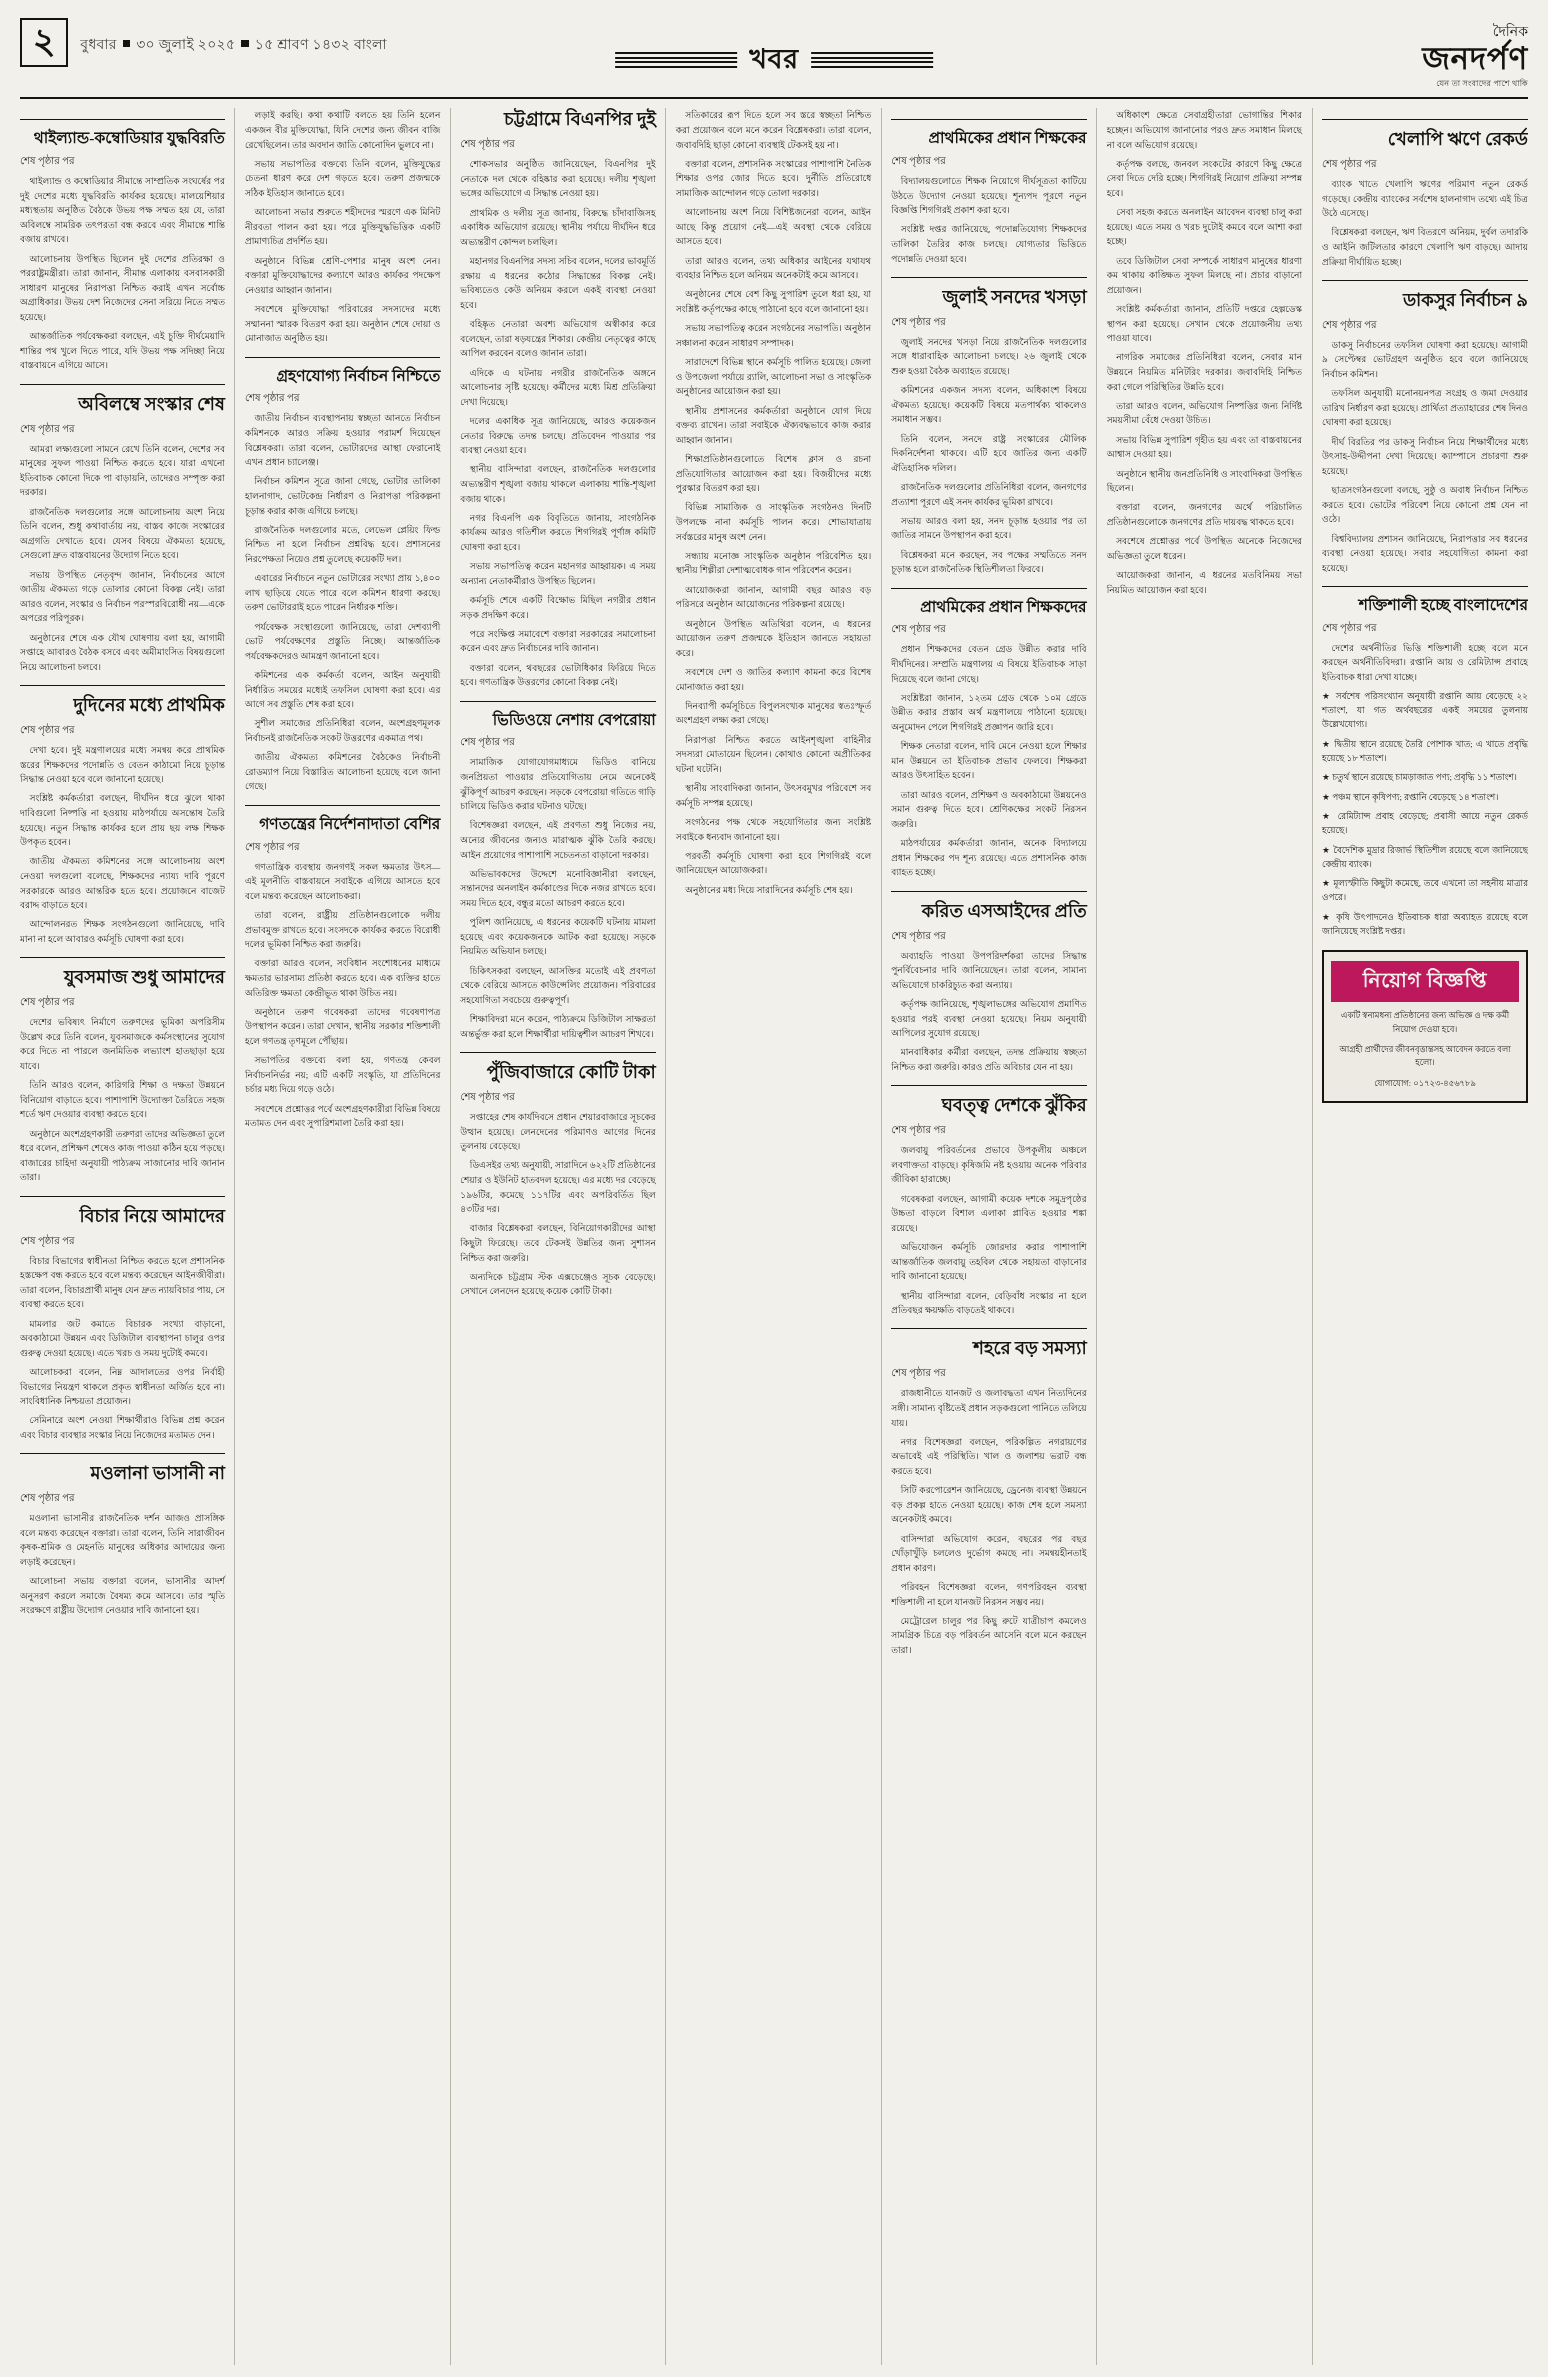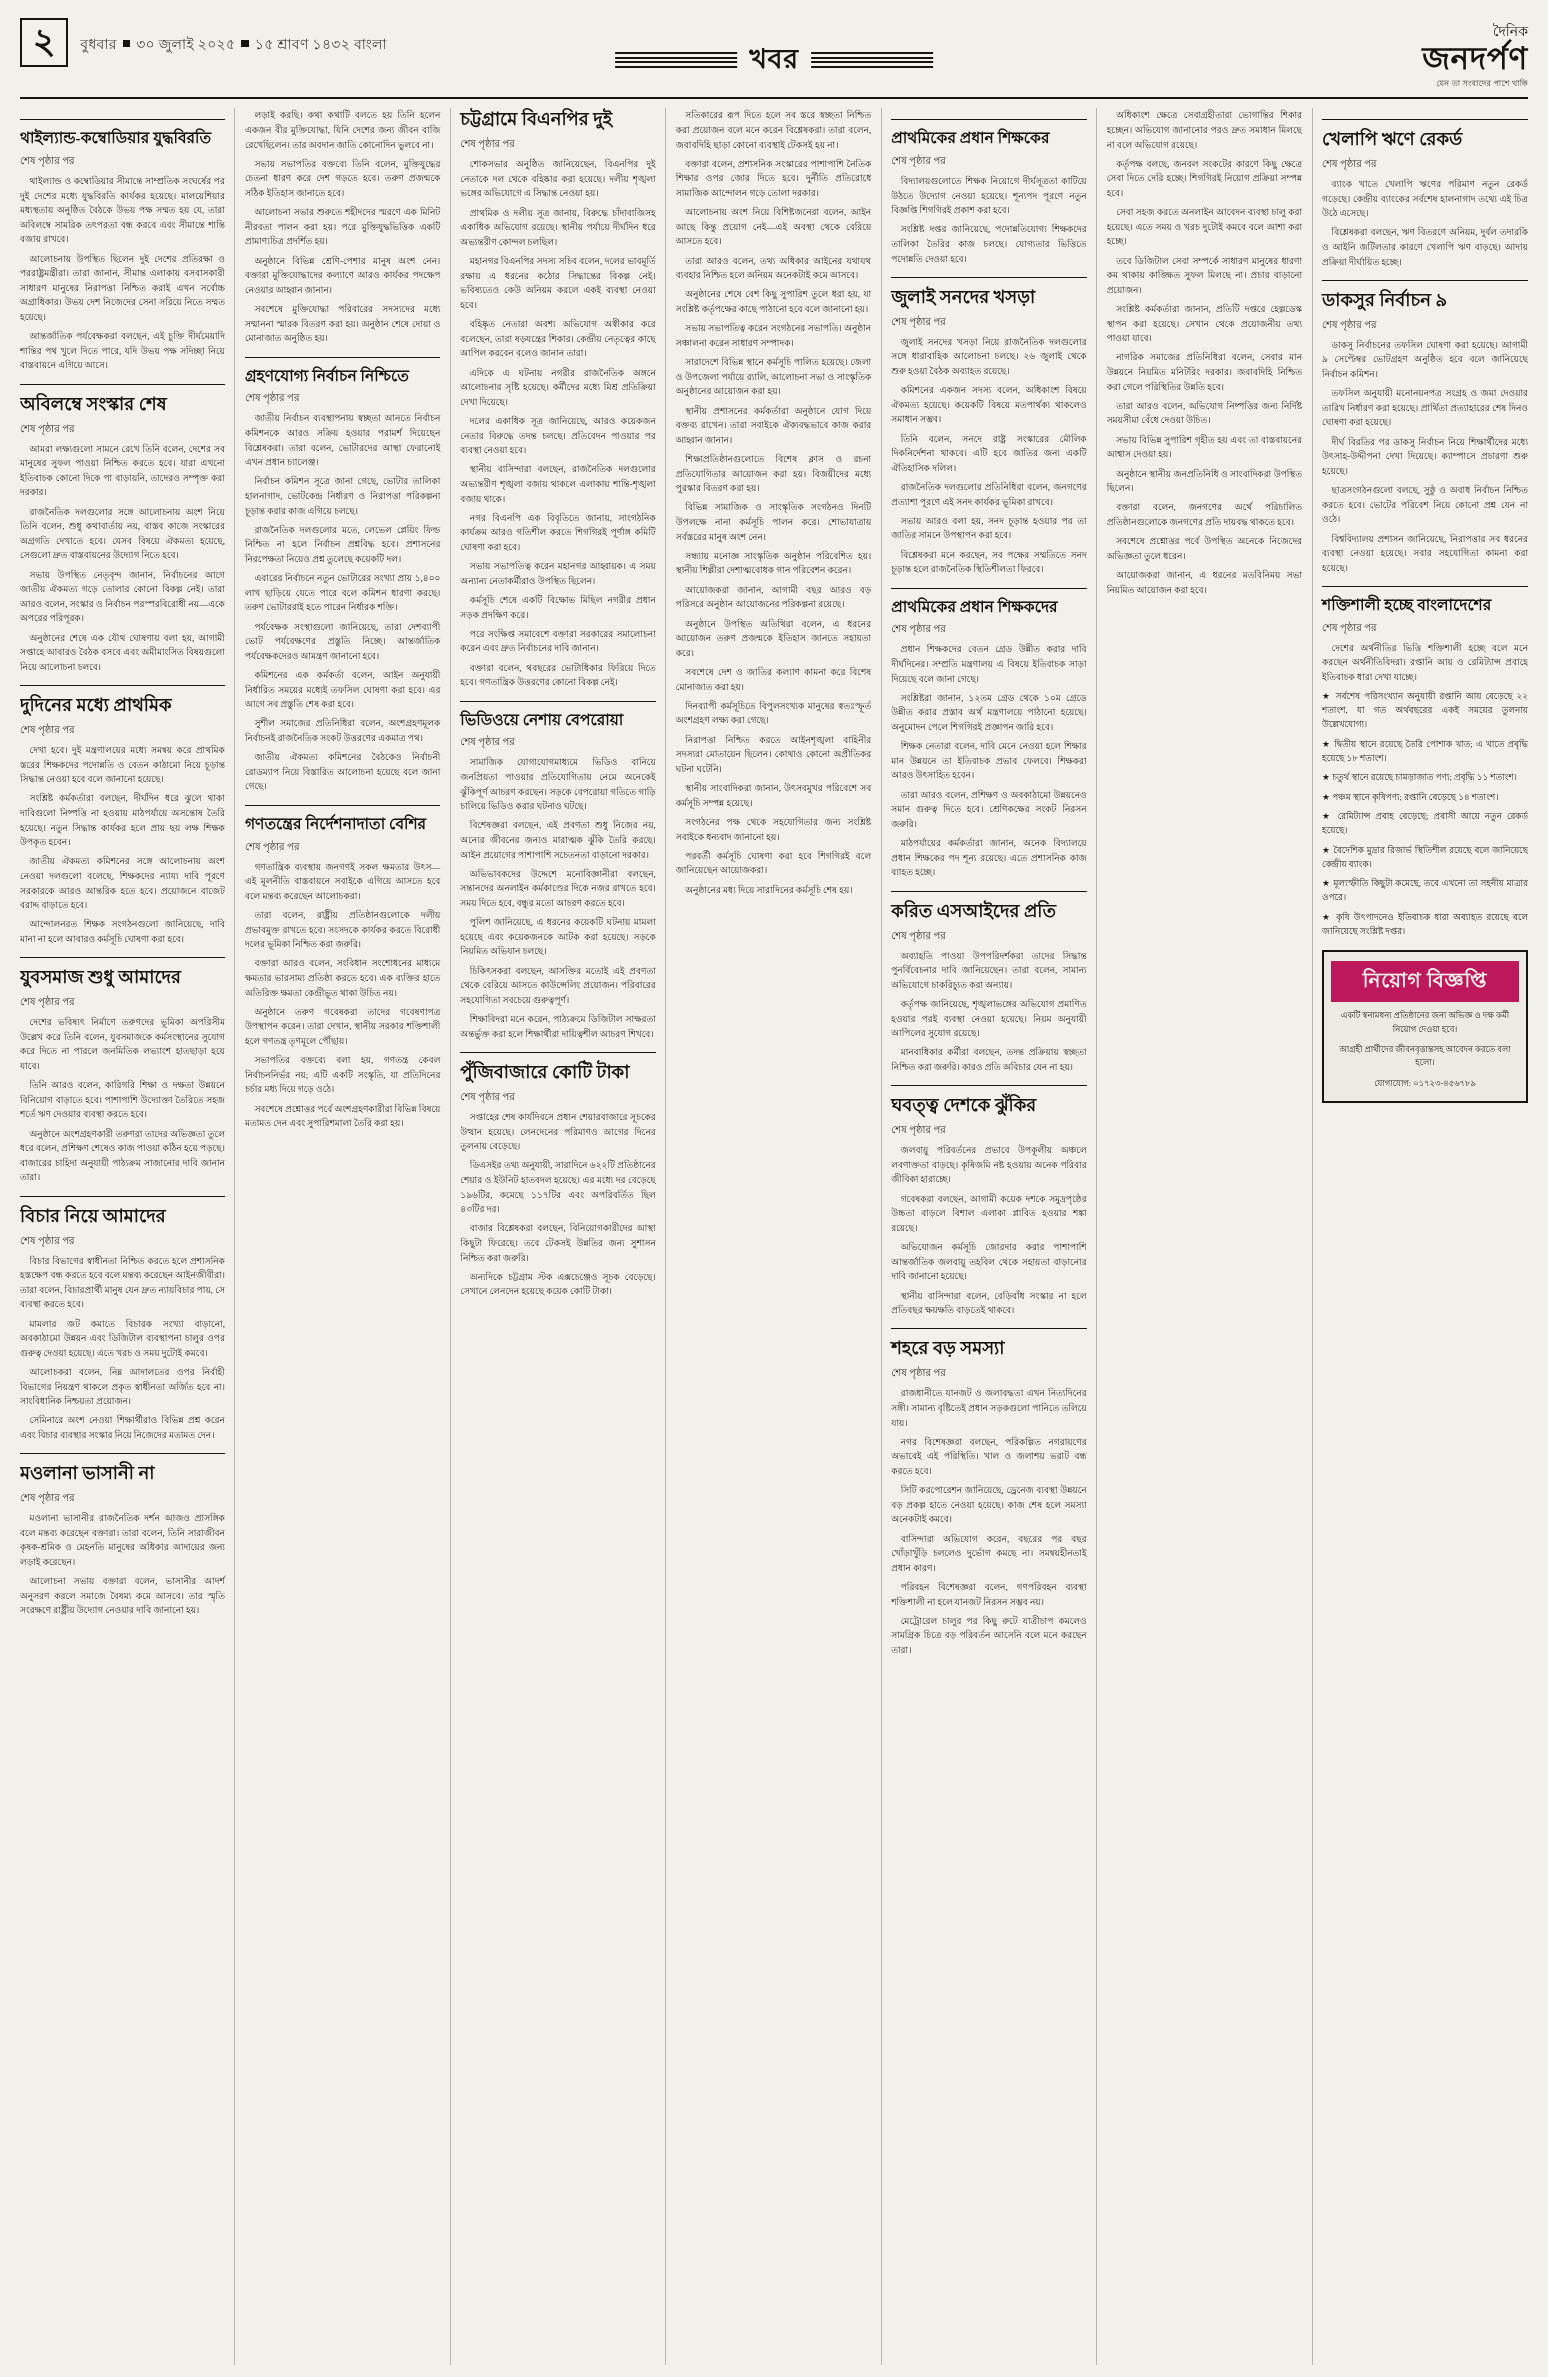--- a/index.html
+++ b/index.html
@@ -40,21 +40,21 @@
     display:grid;
     grid-template-columns:repeat(7,1fr);
     gap:0;margin-top:9.5px;height:2257px;
   }
   .col{
     padding:0 9.5px;border-right:0.7px solid #b9b5ab;overflow:hidden;
   }
   .col:first-child{padding-left:0;}
   .col:last-child{border-right:none;padding-right:0;}
   .hl{
-    font-size:18px;font-weight:bold;color:#15140f;text-align:left;
+    font-size:18px;font-weight:bold;color:#15140f;text-align:right;
     line-height:1.25;margin:0 0 5.4px 0;
   }
   .hl.small{font-size:15.5px;}
   p.body{
     font-size:9px;line-height:1.62;color:#201e17;text-align:justify;
     margin:0 0 4.7px 0;text-indent:9.5px;hyphens:auto;word-break:break-word;
   }
   .jumpnote{font-size:10px;color:#2b2920;margin:0 0 4px 0;}
   .hr-sec{border-top:1.4px solid #15140f;margin:10.8px 0 8px 0;}
   

